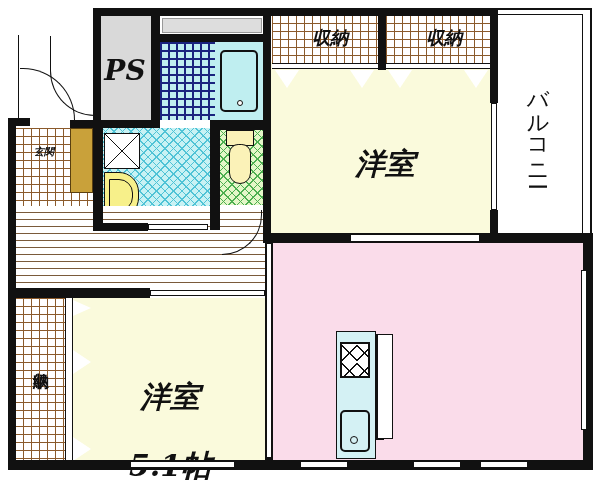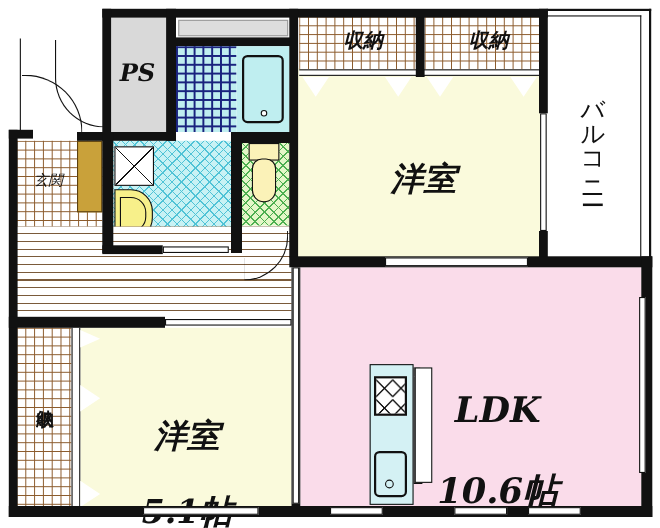--- a/index.html
+++ b/index.html
@@ -65,38 +65,38 @@
 
   <div class="tri" style="left:275px;top:70px;border-left:12px solid transparent;border-right:12px solid transparent;border-top:18px solid #fff;"></div>
   <div class="tri" style="left:350px;top:70px;border-left:12px solid transparent;border-right:12px solid transparent;border-top:18px solid #fff;"></div>
   <div class="tri" style="left:388px;top:70px;border-left:12px solid transparent;border-right:12px solid transparent;border-top:18px solid #fff;"></div>
   <div class="tri" style="left:464px;top:70px;border-left:12px solid transparent;border-right:12px solid transparent;border-top:18px solid #fff;"></div>
   <div class="label" style="left:330px;top:112px;width:110px;font-size:30px;">
     <span>洋室</span><br>
   </div>
 
   <div class="abs" style="left:101px;top:15px;width:50px;height:105px;background:#d9d9d9;"></div>
-  <div class="label" style="left:103px;top:55px;width:44px;font-size:22px;">PS</div>
+  <div class="label" style="left:103px;top:55px;width:44px;font-size:28px;">PS</div>
 
   <div class="abs" style="left:160px;top:15px;width:103px;height:20px;background:#fff;"></div>
   <div class="abs" style="left:162px;top:18px;width:100px;height:15px;background:#ddd;border:1px solid #999;"></div>
   <div class="abs wall" style="left:155px;top:34px;width:110px;height:8px;"></div>
   <div class="abs grid-blue" style="left:160px;top:42px;width:55px;height:78px;"></div>
   <div class="abs" style="left:215px;top:42px;width:48px;height:78px;background:#bfeef0;">
     <div class="abs" style="left:5px;top:8px;width:38px;height:62px;border:2px solid #111;border-radius:5px;background:#bfeef0;"></div>
     <div class="abs" style="left:22px;top:58px;width:6px;height:6px;border:1px solid #111;border-radius:50%;background:#fff;"></div>
   </div>
 
   <div class="abs" style="left:18px;top:35px;width:75px;height:85px;border:1px solid #111;border-top:none;border-right:none;border-bottom:none;"></div>
   <div class="abs" style="left:50px;top:36px;width:45px;height:80px;border:1px solid #111;border-radius:0 0 0 80px;border-top:none;border-right:none;"></div>
   <div class="abs" style="left:20px;top:68px;width:55px;height:52px;border:1px solid #111;border-radius:0 55px 0 0;border-left:none;border-bottom:none;"></div>
 
   <div class="abs grid-brown" style="left:15px;top:128px;width:78px;height:78px;"></div>
   <div class="abs" style="left:70px;top:128px;width:23px;height:65px;background:#c9a13a;border:1px solid #5a4010;"></div>
-  <div class="label" style="left:22px;top:158px;width:44px;font-size:13px;font-weight:normal;">玄関</div>
+  <div class="label" style="left:22px;top:146px;width:44px;font-size:10px;font-weight:bold;">玄関</div>
 
   <div class="abs diamond-cyan" style="left:103px;top:128px;width:107px;height:95px;"></div>
   <div class="abs" style="left:104px;top:133px;width:36px;height:36px;background:#fff;border:1px solid #111;background-image:linear-gradient(45deg, transparent 49%, #111 49%, #111 51%, transparent 51%),linear-gradient(-45deg, transparent 49%, #111 49%, #111 51%, transparent 51%);"></div>
   <div class="abs" style="left:104px;top:172px;width:35px;height:46px;background:#f7f08a;border:1px solid #111;border-radius:0 20px 20px 0;">
     <div class="abs" style="left:4px;top:6px;width:24px;height:32px;border:1px solid #111;border-radius:0 14px 14px 0;"></div>
   </div>
 
   <div class="abs diamond-green" style="left:218px;top:130px;width:45px;height:75px;"></div>
   <div class="abs" style="left:226px;top:130px;width:28px;height:57px;">
     <div class="abs" style="left:0;top:0;width:28px;height:16px;background:#fbf2b8;border:1px solid #111;"></div>
@@ -122,22 +122,21 @@
   <div class="abs" style="left:336px;top:331px;width:40px;height:128px;background:#d4f1f4;border:1px solid #111;">
     <div class="abs" style="left:3px;top:10px;width:30px;height:36px;border:2px solid #111;background:#fff;background-image:linear-gradient(45deg, transparent 47%, #111 47%, #111 53%, transparent 53%),linear-gradient(-45deg, transparent 47%, #111 47%, #111 53%, transparent 53%);background-size:15px 18px;"></div>
     <div class="abs" style="left:3px;top:78px;width:30px;height:42px;border:2px solid #111;border-radius:5px;">
       <div class="abs" style="left:8px;top:24px;width:8px;height:8px;border:1px solid #111;border-radius:50%;"></div>
     </div>
   </div>
   <div class="abs" style="left:376px;top:334px;width:6px;height:8px;background:#111;"></div>
   <div class="abs" style="left:376px;top:342px;width:8px;height:98px;background:#111;"></div>
   <div class="abs" style="left:377px;top:334px;width:16px;height:105px;background:#fff;border:1px solid #111;"></div>
   <div class="label" style="left:395px;top:318px;width:115px;font-size:32px;">
-    <span>LDK</span><br>
-    <span>10.6帖</span>
+    <br>
   </div>
 
   <div class="abs wall" style="left:93px;top:8px;width:405px;height:8px;"></div>
   <div class="abs wall" style="left:93px;top:8px;width:8px;height:120px;"></div>
   <div class="abs wall" style="left:151px;top:8px;width:9px;height:120px;"></div>
   <div class="abs wall" style="left:263px;top:8px;width:8px;height:226px;"></div>
   <div class="abs wall" style="left:490px;top:8px;width:8px;height:95px;"></div>
   <div class="abs wall" style="left:490px;top:210px;width:8px;height:28px;"></div>
   <div class="abs window" style="left:491px;top:103px;width:6px;height:107px;"></div>
   <div class="abs wall" style="left:8px;top:118px;width:8px;height:352px;"></div>

